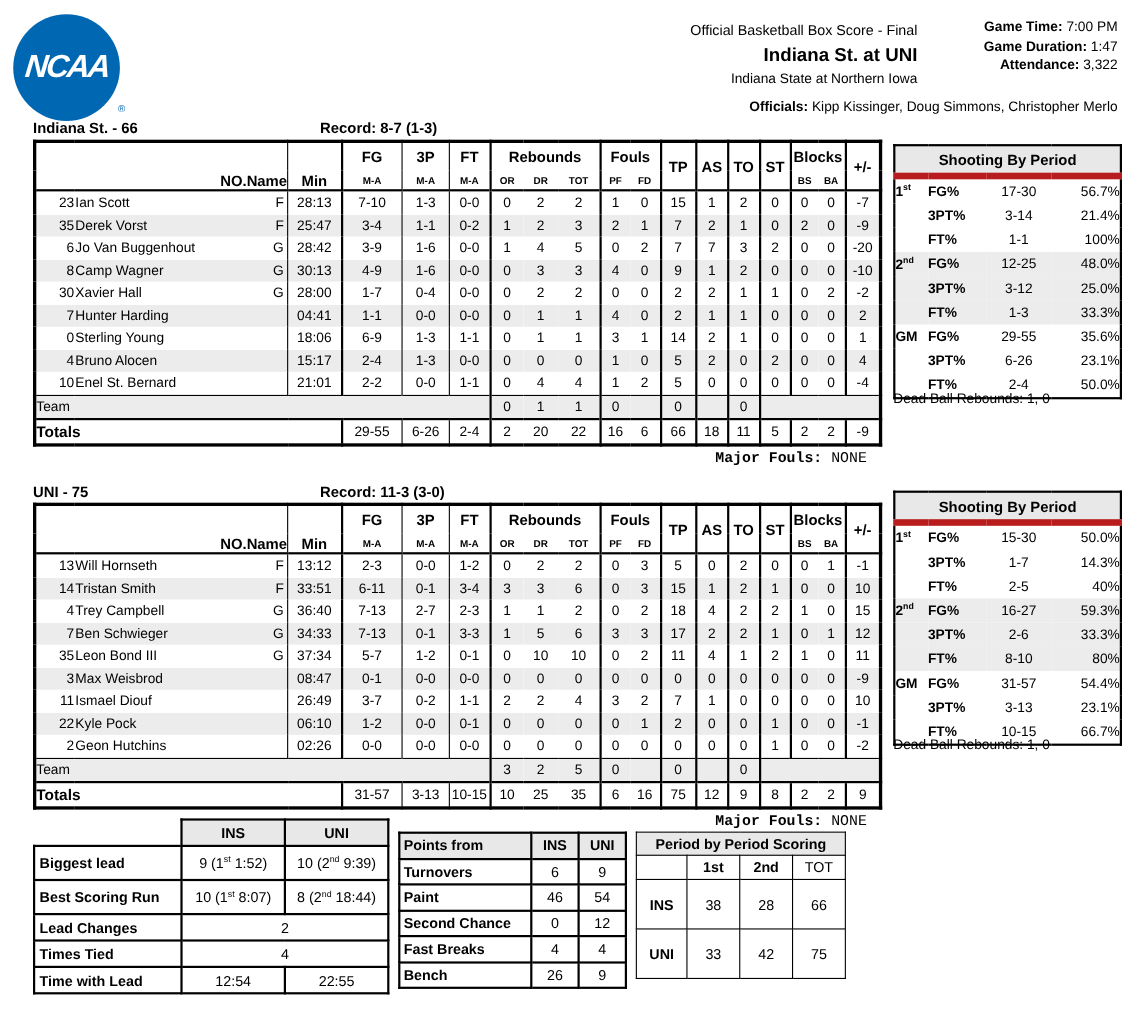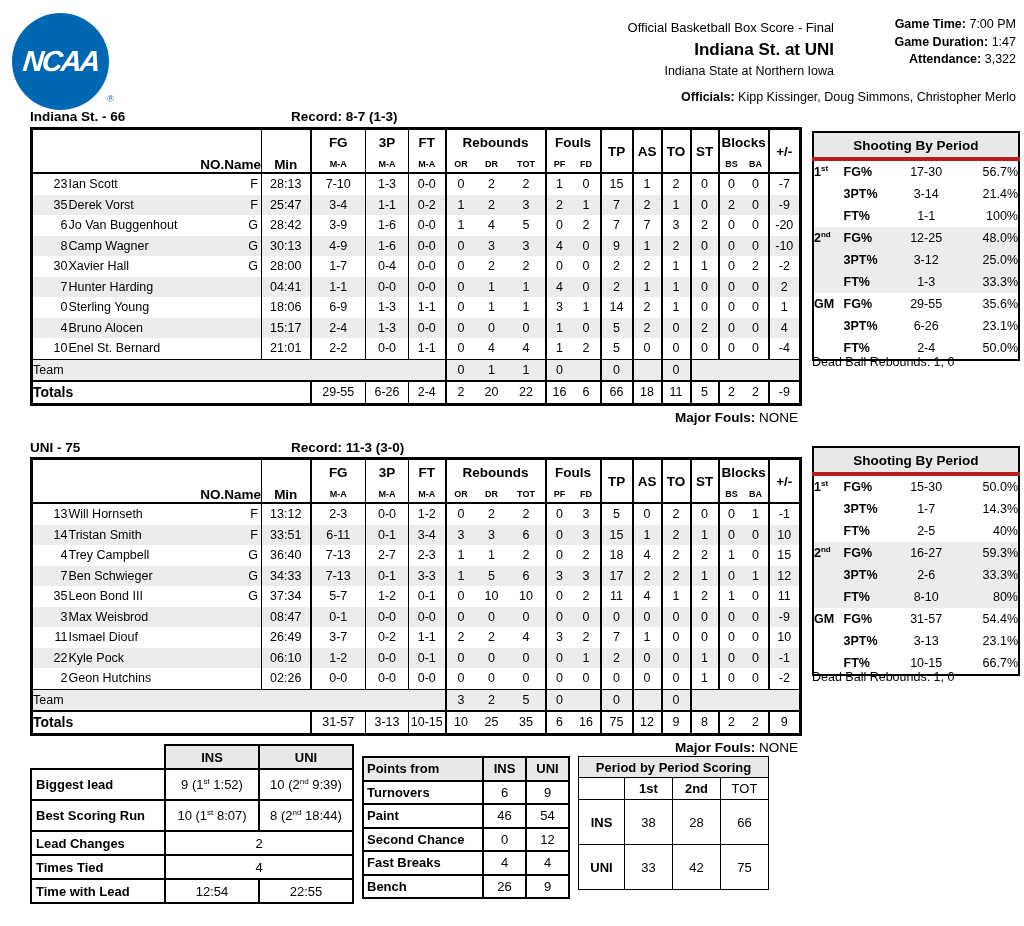--- a/index.html
+++ b/index.html
@@ -39,27 +39,27 @@
   .b2{border-left:2.2px solid #000;}
   .c{text-align:center;}
   .no{text-align:right;padding-right:7px;}
   .ncell{display:flex;justify-content:space-between;padding:0 3px 0 1px;}
   tbody.players tr:first-of-type td{border-top:2.5px solid #000;}
   tbody.players tr:nth-of-type(even) td{background:#ececec;}
   .teamrow td{border-top:1.2px solid #000;background:#ececec;}
   .totals td{border-top:2.5px solid #000;height:22px;}
   .tlabel{text-align:left;padding-left:5px;}
   .totals .tlabel{font-weight:bold;font-size:14px;}
-  .mf{position:absolute;left:28px;width:770px;text-align:right;font-size:13.5px;}
+  .mf{position:absolute;left:18px;width:770px;text-align:right;font-size:13.5px;font-family:Liberation Mono, monospace;}
 
   
   table.shoot{position:absolute;left:812px;width:208px;border-collapse:collapse;table-layout:fixed;
         border:2.5px solid #000;font-size:12.5px;}
   .shoot thead th{background:#e8e8e8;font-size:13.5px;font-weight:bold;height:22px;
-        border-bottom:4px solid #b91c1c;}
+        border-bottom:6px solid #b91c1c;}
   .shoot tbody td{height:22px;padding:0;}
   .shoot tbody tr:nth-of-type(n+4):nth-of-type(-n+6) td{background:#ececec;}
   .per{font-weight:bold;padding-left:3px;}
   .per sup{font-size:8px;}
   .slabel{font-weight:bold;}
   .sma{text-align:center;}
   .spct{text-align:right;padding-right:8px;}
   .deadball{position:absolute;left:812px;width:208px;font-size:12.5px;}
 
   

